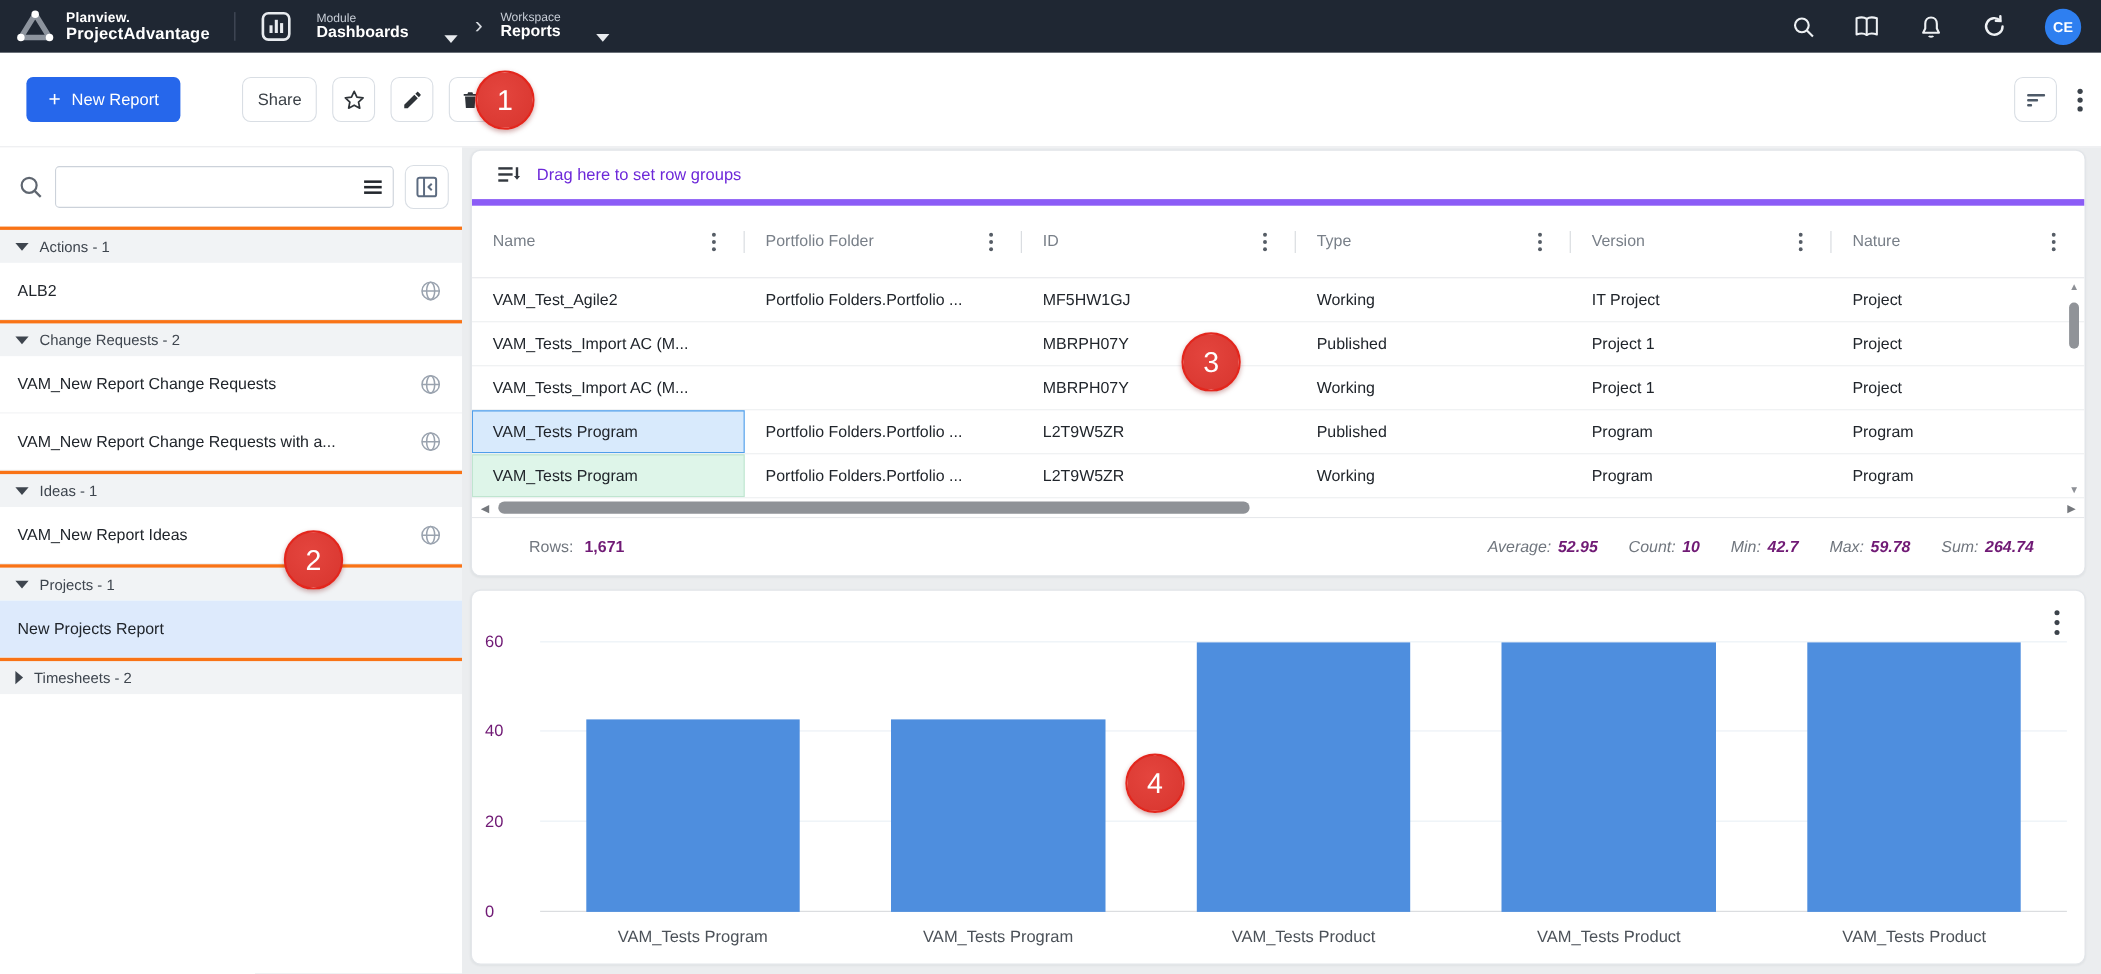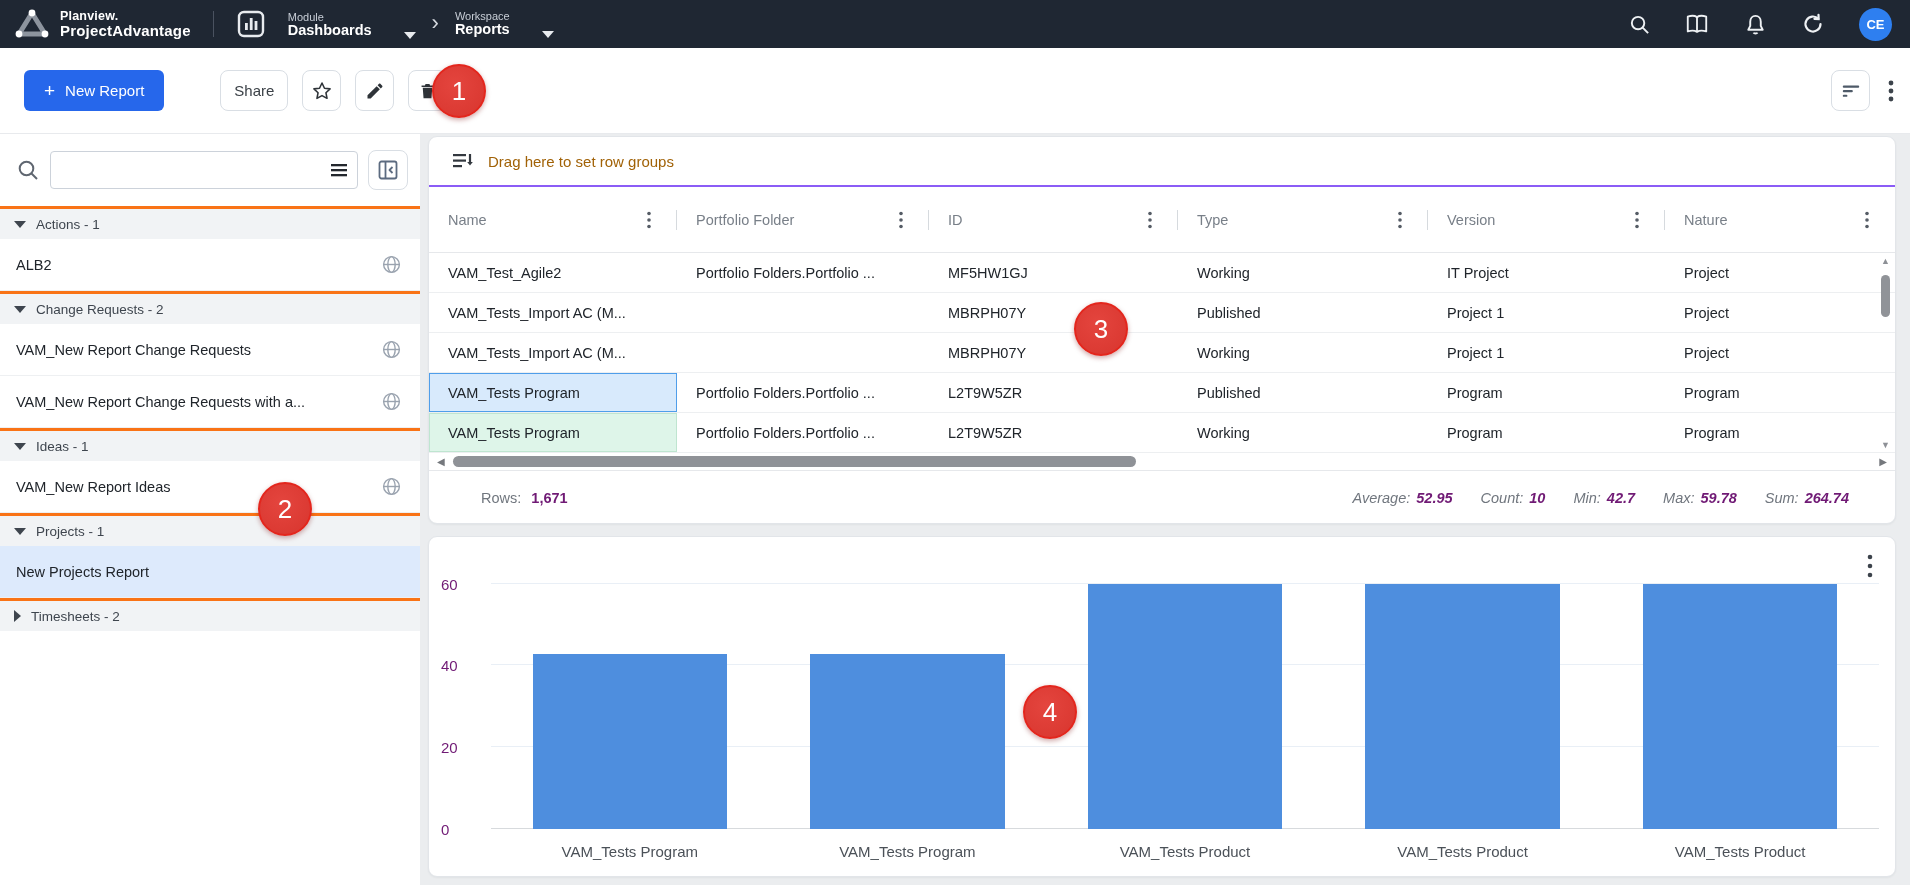--- a/index.html
+++ b/index.html
@@ -71,22 +71,22 @@
   .side-item.selected { background:#ddeafc; }
 
   
   .main { flex:1; padding:2px 14px 0 8px; display:flex; flex-direction:column; }
   .card { background:#fff; border:1px solid #e2e5e9; border-radius:9px;
     box-shadow:0 1px 2px rgba(20,30,40,.05); }
 
   
   .grid-card { height:388px; flex:none; display:flex; flex-direction:column;
     overflow:hidden; }
-  .dropzone { height:50px; flex:none; border-bottom:2px solid #8b5cf6; display:flex;
-    align-items:center; gap:15px; padding-left:22px; font-size:15px; color:#a16207; }
+  .dropzone { height:50px; flex:none; border-bottom:6px solid #8b5cf6; display:flex;
+    align-items:center; gap:15px; padding-left:22px; font-size:15px; color:#6d28d9; }
   .grid-cols { display:grid; grid-template-columns:248px 252px 249px 250px 237px 1fr; }
   .ghead { height:66px; flex:none; border-bottom:1px solid #e6e8eb; }
   .ghead-cell { display:flex; align-items:center; padding-left:19px; font-size:14.5px;
     color:#787f88; position:relative; cursor:pointer; }
   .ghead-cell .kebab { position:absolute; right:26px; }
   .ghead-cell:not(:last-child)::after { content:""; position:absolute; right:0; top:23px;
     height:20px; width:1px; background:#d6dade; }
   .grows { flex:1; position:relative; }
   .grow { height:40px; border-bottom:1px solid #edeff1; }
   .gcell { display:flex; align-items:center; padding-left:19px; font-size:14.5px;

